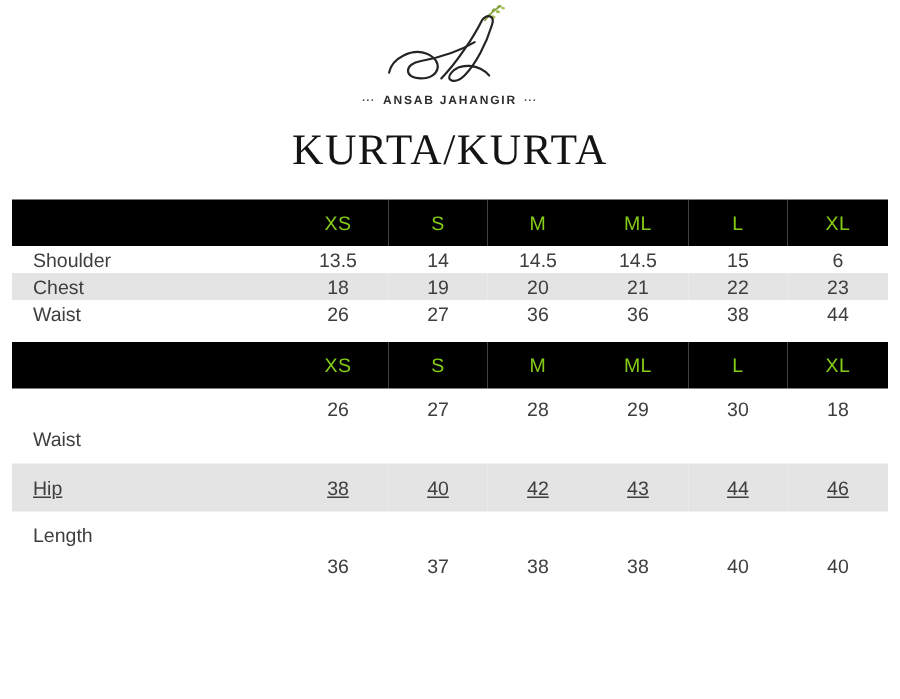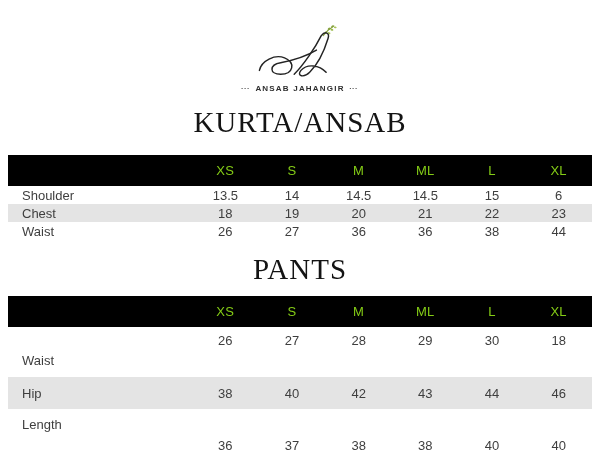--- a/index.html
+++ b/index.html
@@ -2,21 +2,21 @@
 <html><head>
 <meta charset="utf-8">
 <style>
   html, body { margin: 0; padding: 0; background: #fff; }
   .page {
     width: 600px; height: 466px; overflow: hidden; background: #ffffff;
     font-family: "Liberation Sans", "DejaVu Sans", sans-serif;
     position: relative; margin: 0 auto;
   }
   
-  .brand { text-align: center; padding-top: 24px; }
+  .brand { text-align: center; padding-top: 2px; }
   .logo-svg { display: block; margin: 0 auto; width: 112px; height: 58px; }
   .brand-line {
     display: flex; align-items: center; justify-content: center; gap: 5px;
     margin-top: 1px; height: 11px;
     color: #2e2e2e; font-size: 8px; font-weight: 700; letter-spacing: 1.2px;
   }
   .ornament { font-size: 4px; letter-spacing: 1.5px; color: #3a3a3a; line-height: 1; }
   
   .title {
     margin: 0; text-align: center;
@@ -37,21 +37,21 @@
   thead th {
     background: #000000; color: #84cc16; font-weight: 400; font-size: 13px;
     height: 31px; text-align: center; letter-spacing: 0.3px; padding: 0;
   }
   td { height: 18px; text-align: center; vertical-align: middle; padding: 0; }
   td.label { text-align: left; padding-left: 14px; }
   tr.stripe td { background: #e4e4e4; }
   
   .t2 tr.r0 td { height: 41px; vertical-align: top; padding-top: 6px; }
   .t2 tr.r0 td.label { vertical-align: bottom; padding-top: 0; padding-bottom: 9px; }
-  .t2 tr.r1 td { height: 32px; }
+  .t2 tr.r1 td { height: 32px; text-decoration: underline; }
   .t2 tr.r2 td { height: 43px; vertical-align: bottom; padding-bottom: 7px; }
   .t2 tr.r2 td.label { vertical-align: top; padding-bottom: 0; padding-top: 8px; }
 </style>
 </head>
 <body>
 
 <div class="page">
 
   <header class="brand">
     <svg class="logo-svg" viewBox="0 0 112 60" aria-hidden="true">
@@ -72,21 +72,21 @@
       </g>
     </svg>
     <div class="brand-line">
       <span class="ornament">▪▪▪</span>
       <span>ANSAB JAHANGIR</span>
       <span class="ornament">▪▪▪</span>
     </div>
   </header>
 
   <section>
-    <h2 class="title title-kurta">KURTA/ANSAB</h2>
+    <h2 class="title title-kurta">KURTA/KURTA</h2>
     <table class="t1">
       <colgroup>
         <col class="c-label">
           <col>
           <col>
           <col>
           <col>
           <col>
           <col>
       </colgroup>
@@ -127,21 +127,20 @@
           <td class="val">36</td>
           <td class="val">36</td>
           <td class="val">38</td>
           <td class="val">44</td>
         </tr>
       </tbody>
     </table>
   </section>
 
   <section>
-    <h2 class="title title-pants">PANTS</h2>
     <table class="t2">
       <colgroup>
         <col class="c-label">
           <col>
           <col>
           <col>
           <col>
           <col>
           <col>
       </colgroup>

